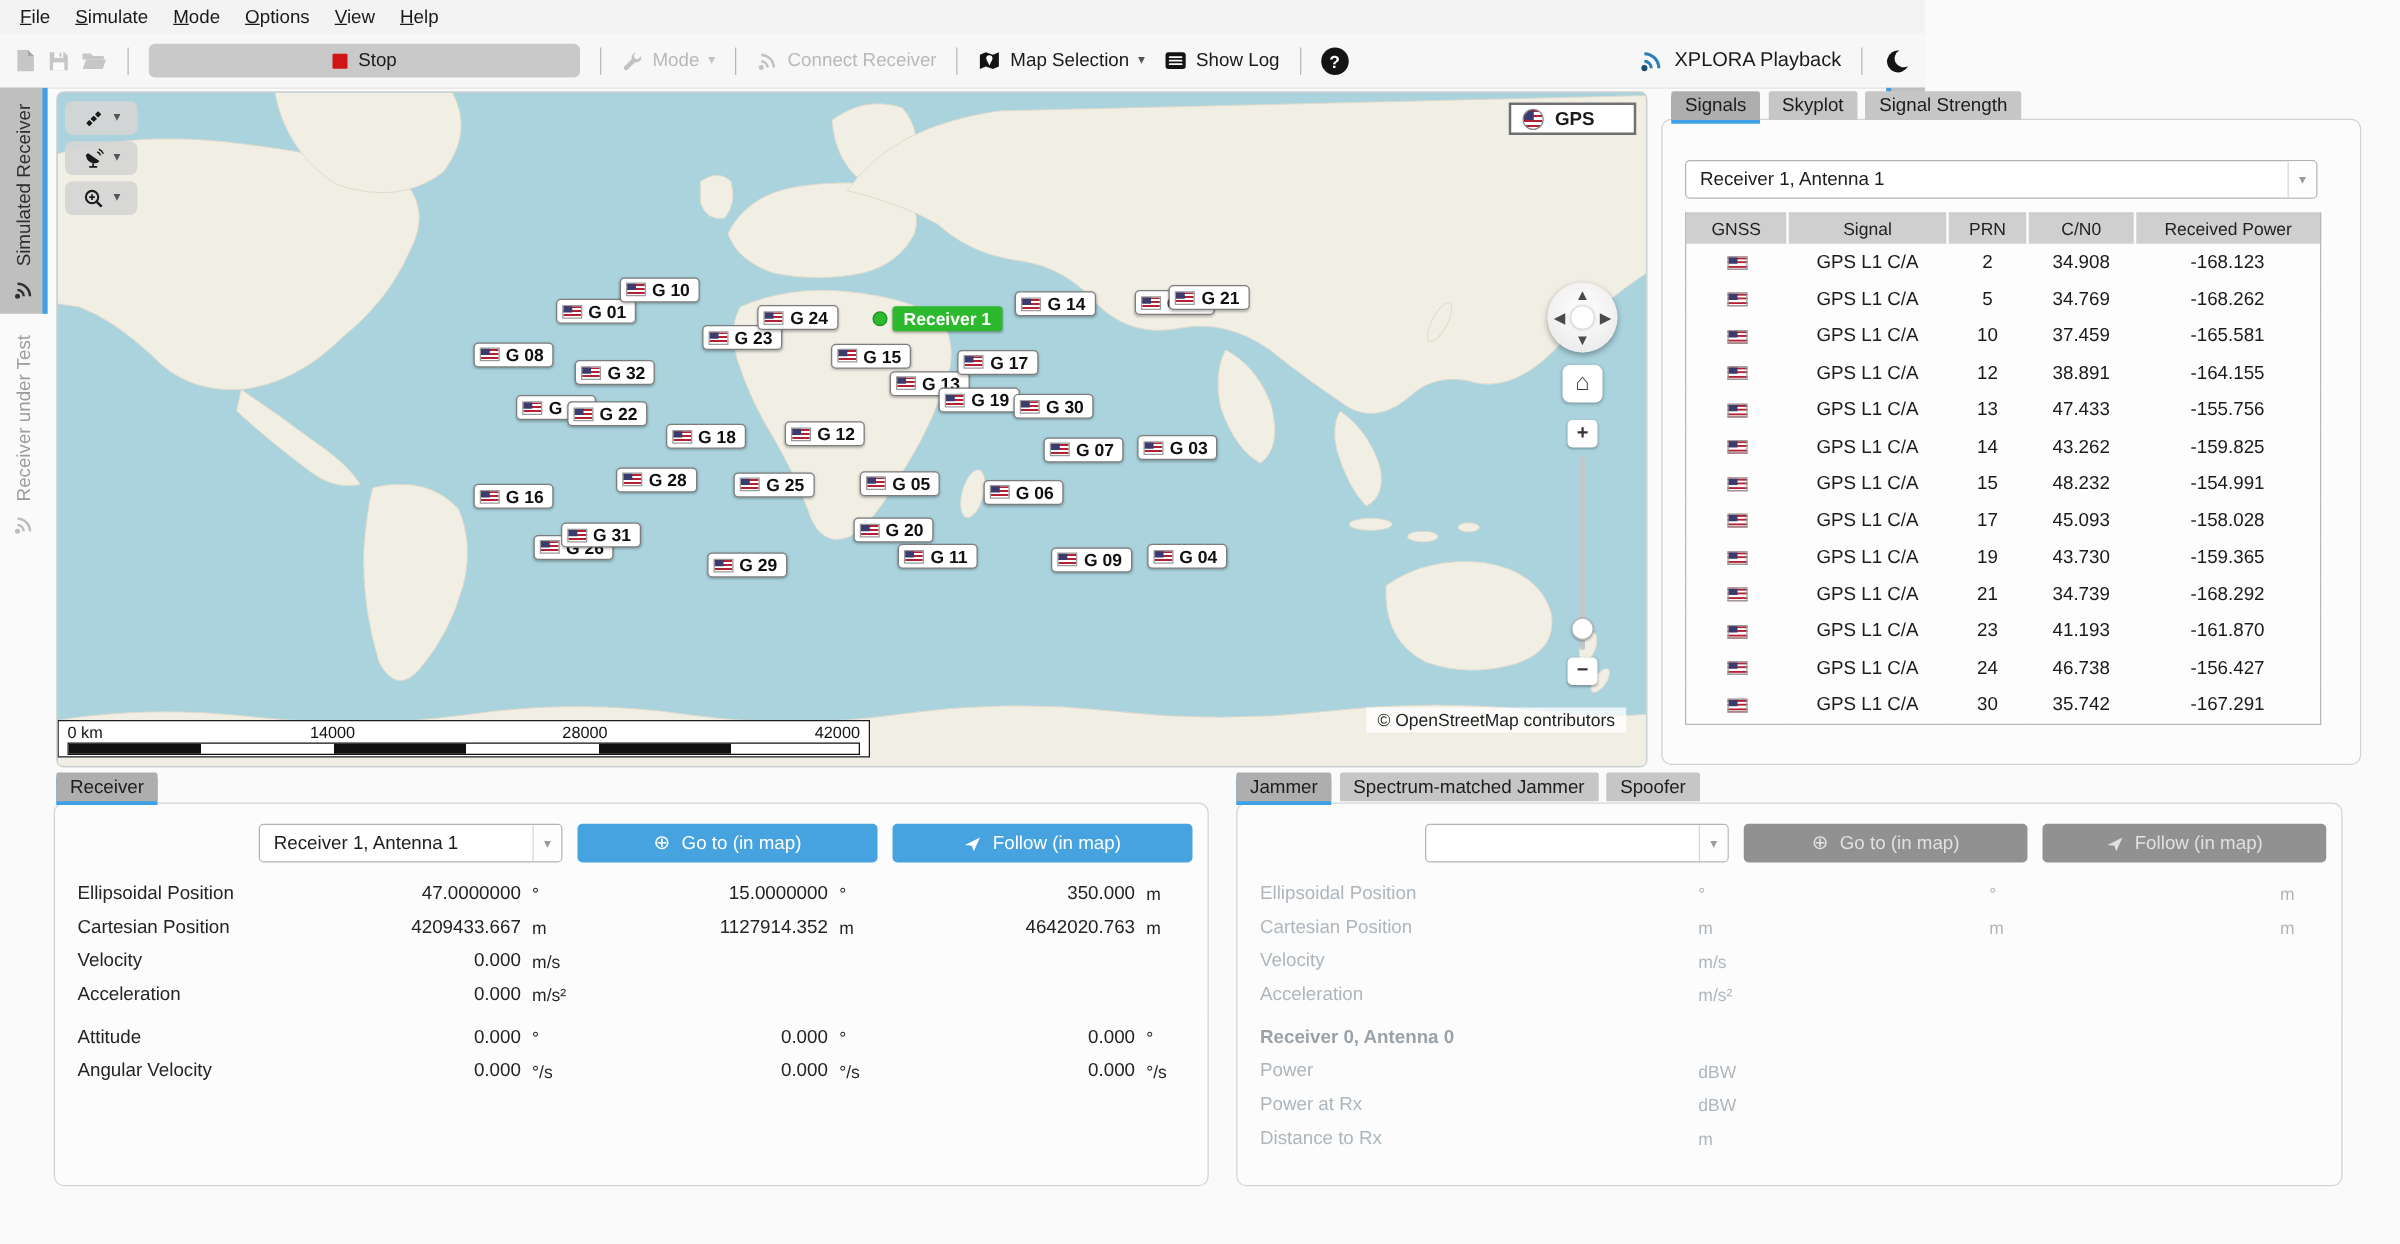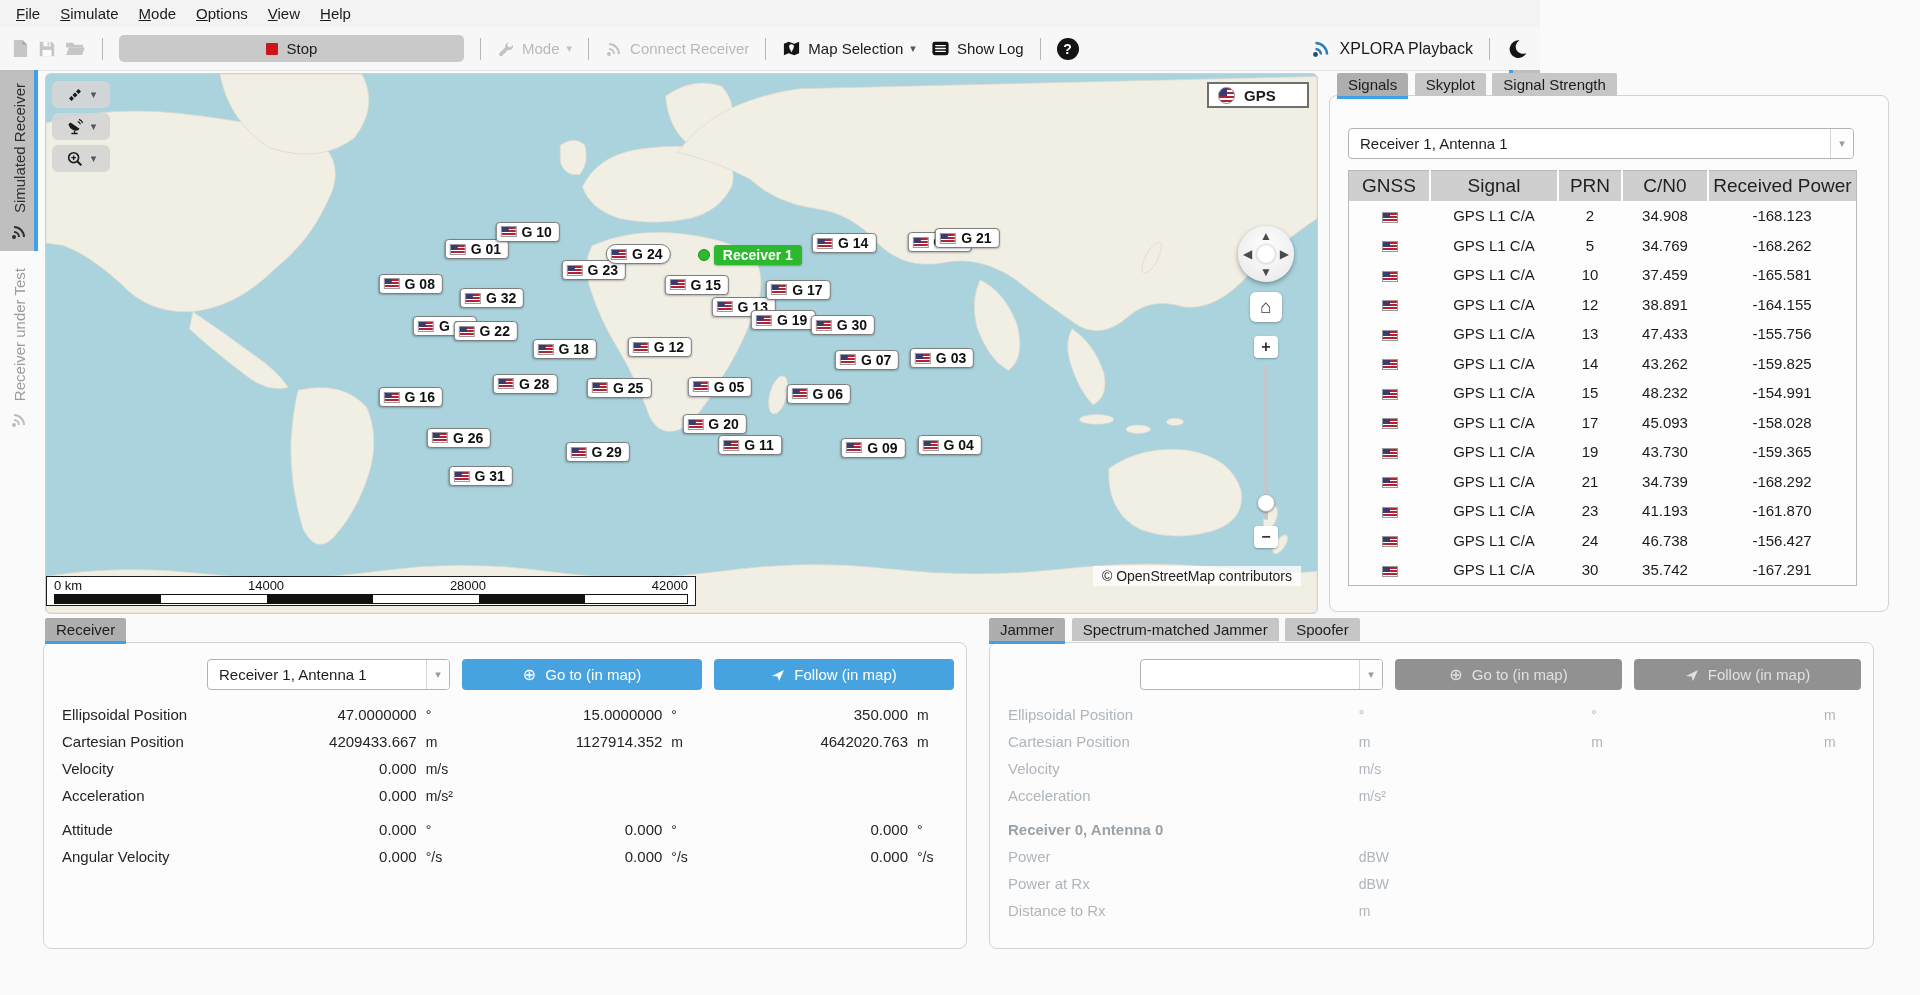--- a/index.html
+++ b/index.html
@@ -110,21 +110,21 @@
 
   .select{height:31px;border:1px solid #b3b3b3;border-radius:4px;background:#fff;display:flex;
     align-items:center;font-size:15px;color:#1d1d1d;box-sizing:border-box;overflow:hidden;}
   .select .sel-value{flex:1;padding:0 11px;white-space:nowrap;}
   .select .sel-caret{width:22px;align-self:stretch;display:flex;align-items:center;justify-content:center;
     border-left:1px solid #d6d6d6;color:#9a9a9a;font-size:11px;background:#fdfdfd;}
   .receiver-select{position:absolute;left:18px;top:32px;width:506px;}
 
   table.sig-table{position:absolute;left:18px;top:74px;width:509px;border-collapse:collapse;
     font-size:15px;color:#1b1b1b;background:#fdfdfd;border:1px solid #b9b9b9;}
-  table.sig-table th{background:#cfcfcf;font-weight:normal;font-size:19px;color:#222;
+  table.sig-table th{background:#cfcfcf;font-weight:normal;font-size:14px;color:#222;
     padding:4px 4px;border-left:2px solid #fcfcfc;}
   table.sig-table th:first-child{border-left:none;}
   table.sig-table td{text-align:center;padding:4px 4px;height:21.5px;}
   table.sig-table td:first-child span.flag{display:inline-block;vertical-align:middle;}
   .col-gnss{width:72px;}.col-signal{width:118px;}.col-prn{width:54px;}.col-cn0{width:76px;}
 
   
   .bl-tabs{position:absolute;left:45px;top:618px;z-index:2;}
   .br-tabs{position:absoluted;}
   .br-tabs{position:absolute;left:989px;top:618px;z-index:2;white-space:nowrap;}
@@ -344,21 +344,21 @@
           <span class="sat-label">G 27</span>
         </div>
         <div class="sat-marker" style="left: 32.5%; top: 67.5%;">
           <span class="flag"></span>
           <span class="sat-label">G 26</span>
         </div>
         <div class="sat-marker" style="left: 33.9%; top: 32.5%;">
           <span class="flag"></span>
           <span class="sat-label">G 01</span>
         </div>
-        <div class="sat-marker" style="left: 34.2%; top: 65.7%; margin-top: 48px;">
+        <div class="sat-marker" style="left: 34.2%; top: 65.7%;">
           <span class="flag"></span>
           <span class="sat-label">G 31</span>
         </div>
         <div class="sat-marker" style="left: 34.6%; top: 47.7%;">
           <span class="flag"></span>
           <span class="sat-label">G 22</span>
         </div>
         <div class="sat-marker" style="left: 35.1%; top: 41.6%;">
           <span class="flag"></span>
           <span class="sat-label">G 32</span>
@@ -380,21 +380,21 @@
           <span class="sat-label">G 23</span>
         </div>
         <div class="sat-marker" style="left: 43.4%; top: 70.2%;">
           <span class="flag"></span>
           <span class="sat-label">G 29</span>
         </div>
         <div class="sat-marker" style="left: 45.1%; top: 58.2%;">
           <span class="flag"></span>
           <span class="sat-label">G 25</span>
         </div>
-        <div class="sat-marker" style="left: 46.6%; top: 33.4%; border-radius: 10px;">
+        <div class="sat-marker" style="left: 46.6%; top: 33.4%;">
           <span class="flag"></span>
           <span class="sat-label">G 24</span>
         </div>
         <div class="sat-marker" style="left: 48.3%; top: 50.7%;">
           <span class="flag"></span>
           <span class="sat-label">G 12</span>
         </div>
         <div class="sat-marker" style="left: 50.2%; top: 58%; margin-left: 36px;">
           <span class="flag"></span>
           <span class="sat-label">G 05</span>

